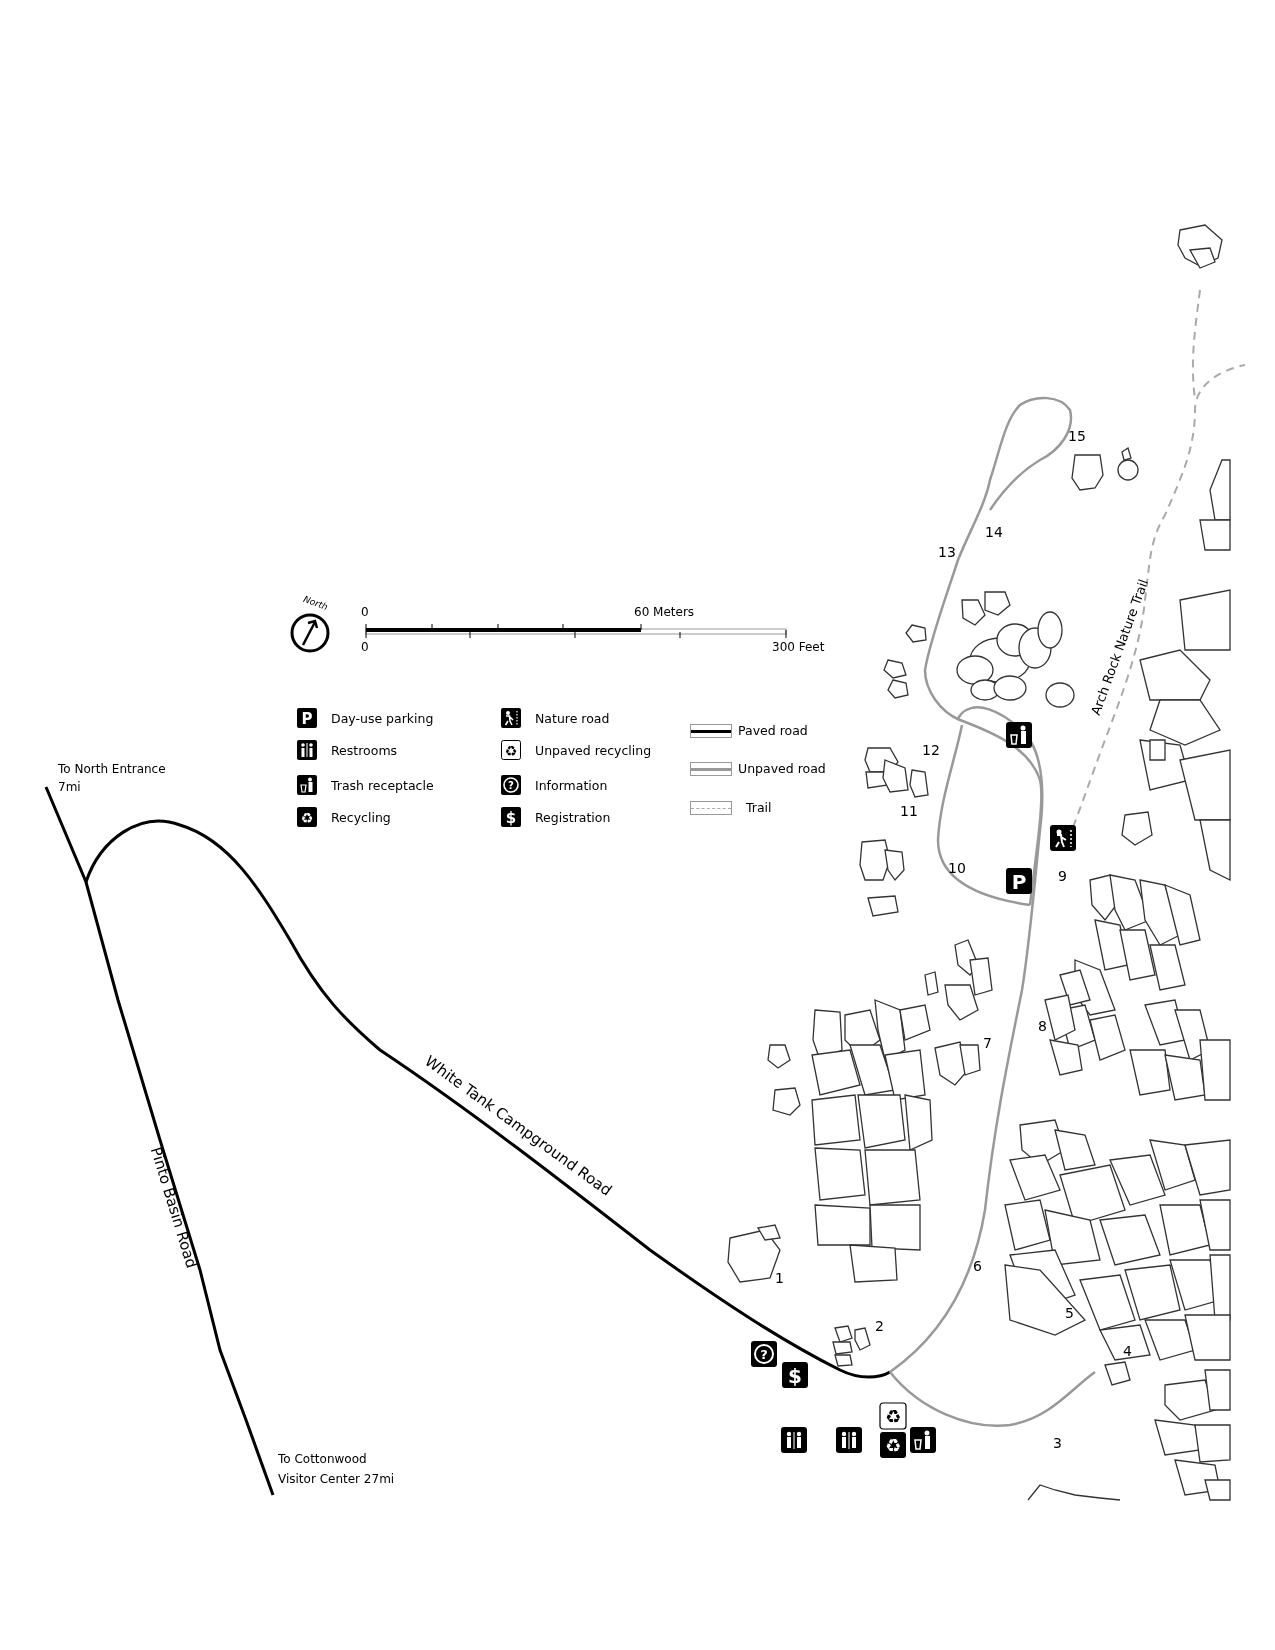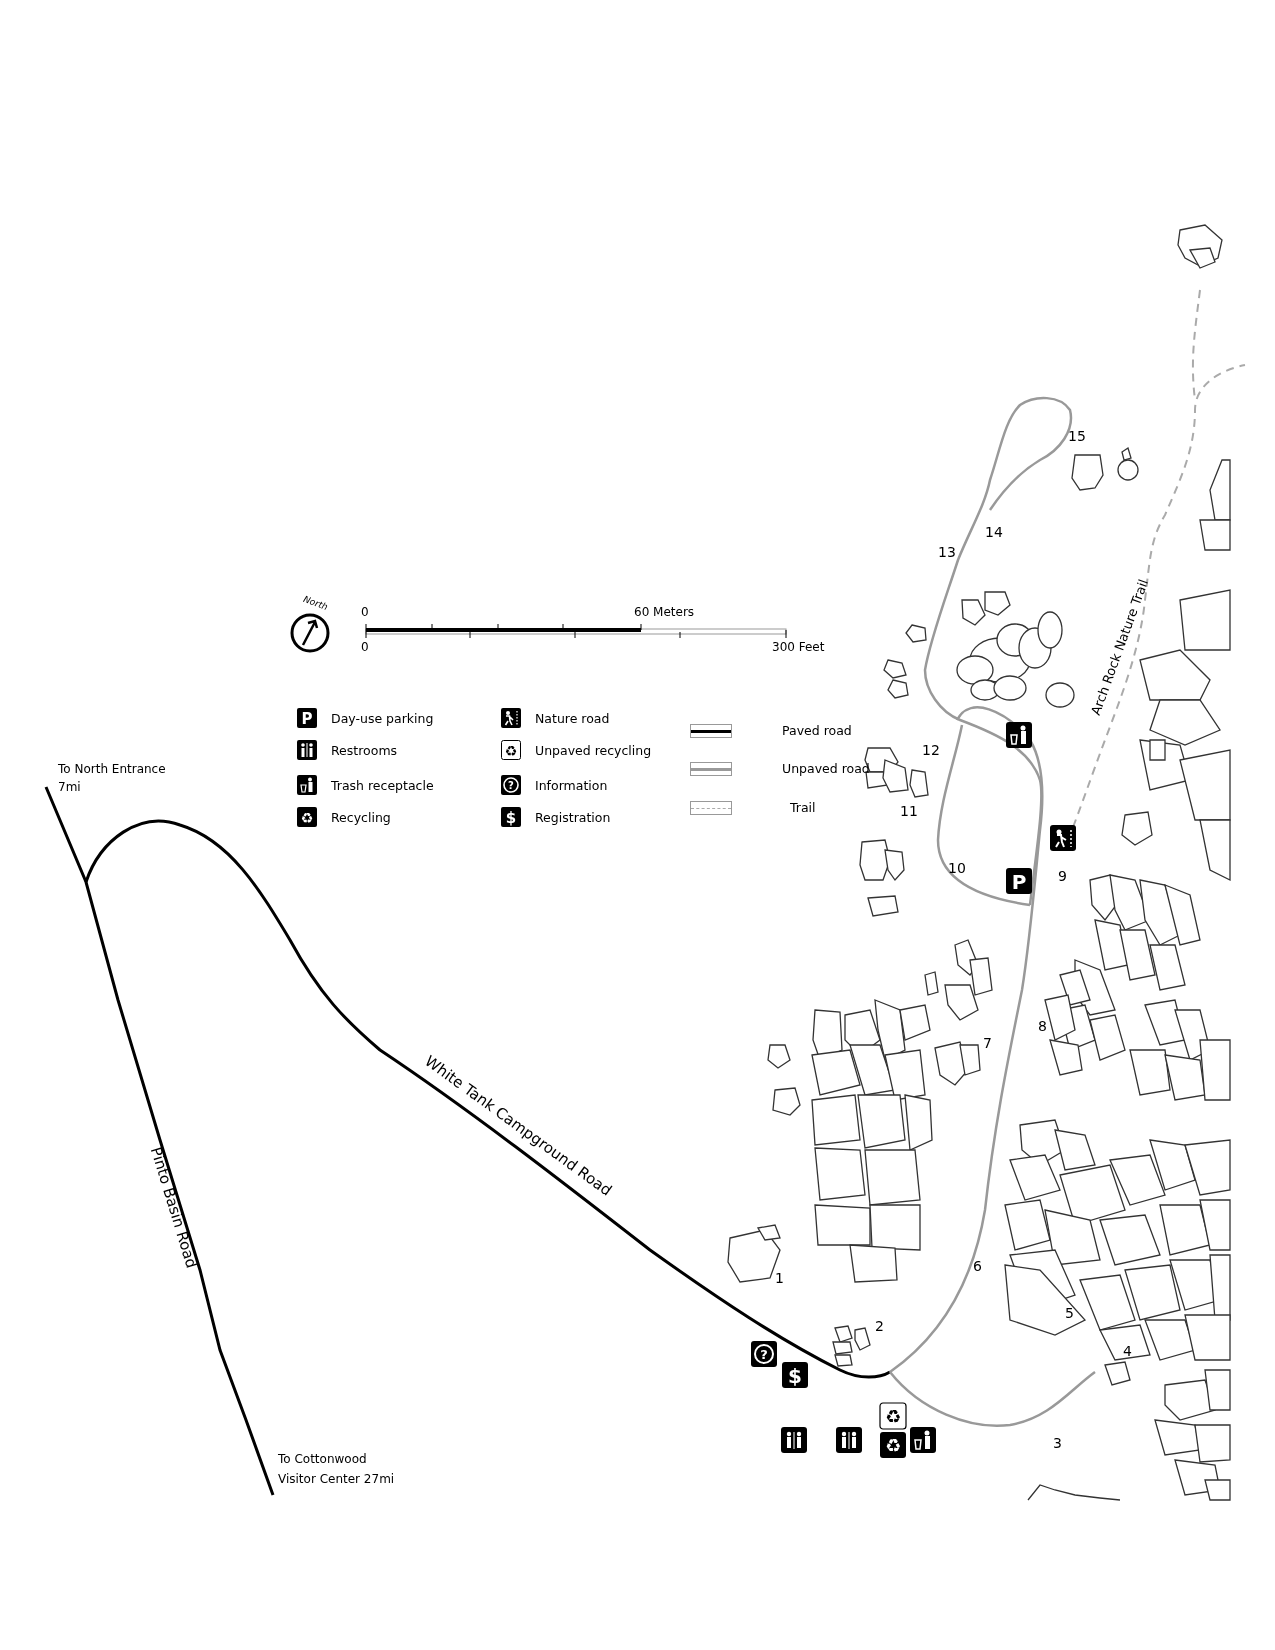--- a/index.html
+++ b/index.html
@@ -3,21 +3,21 @@
 <meta charset="utf-8">
 <style>
   html, body { margin:0; padding:0; background:#ffffff; }
   body { width:1275px; height:1650px; position:relative; overflow:hidden;
          font-family:"DejaVu Sans", "Liberation Sans", sans-serif; color:#000; }
   #map { position:absolute; left:0; top:0; width:1275px; height:1650px; }
   .lbl { position:absolute; font-size:12px; white-space:nowrap; }
   .site { position:absolute; font-size:14px; white-space:nowrap; }
   .legend-item { position:absolute; display:flex; align-items:center; font-size:12.5px; }
   .legend-item .icon { width:20px; height:20px; margin-right:14px; }
-  .legend-line { position:absolute; display:flex; align-items:center; font-size:12.5px;gap:44px; }
+  .legend-line { position:absolute; display:flex; align-items:center; font-size:12.5px; }
   .legend-line .swatch { width:42px; height:14px; margin-right:6px; box-sizing:border-box; border:1px solid #999; position:relative; }
   .rot { position:absolute; font-size:15px; white-space:nowrap; transform-origin:left top; }
 </style>
 </head>
 <body>
 
 <svg id="map" width="1275" height="1650" viewBox="0 0 1275 1650" xmlns="http://www.w3.org/2000/svg">
 
   <path d="M46,787 L86,882 L118,1000 L160,1140 L200,1270 L220,1350 L246,1420 L273,1495" fill="none" stroke="#000" stroke-width="3"></path>
 

